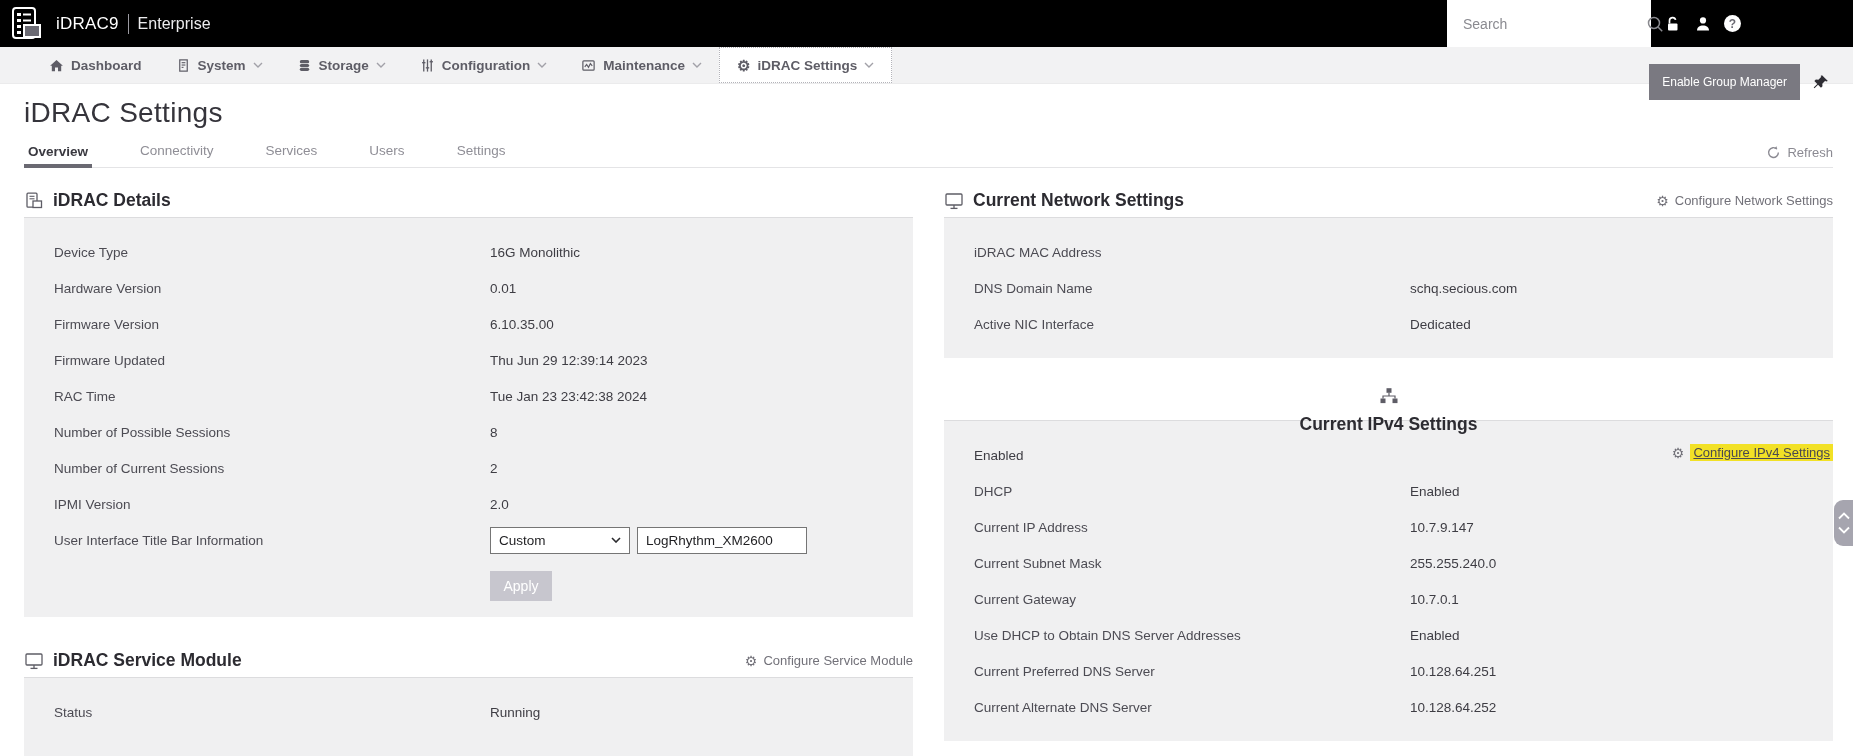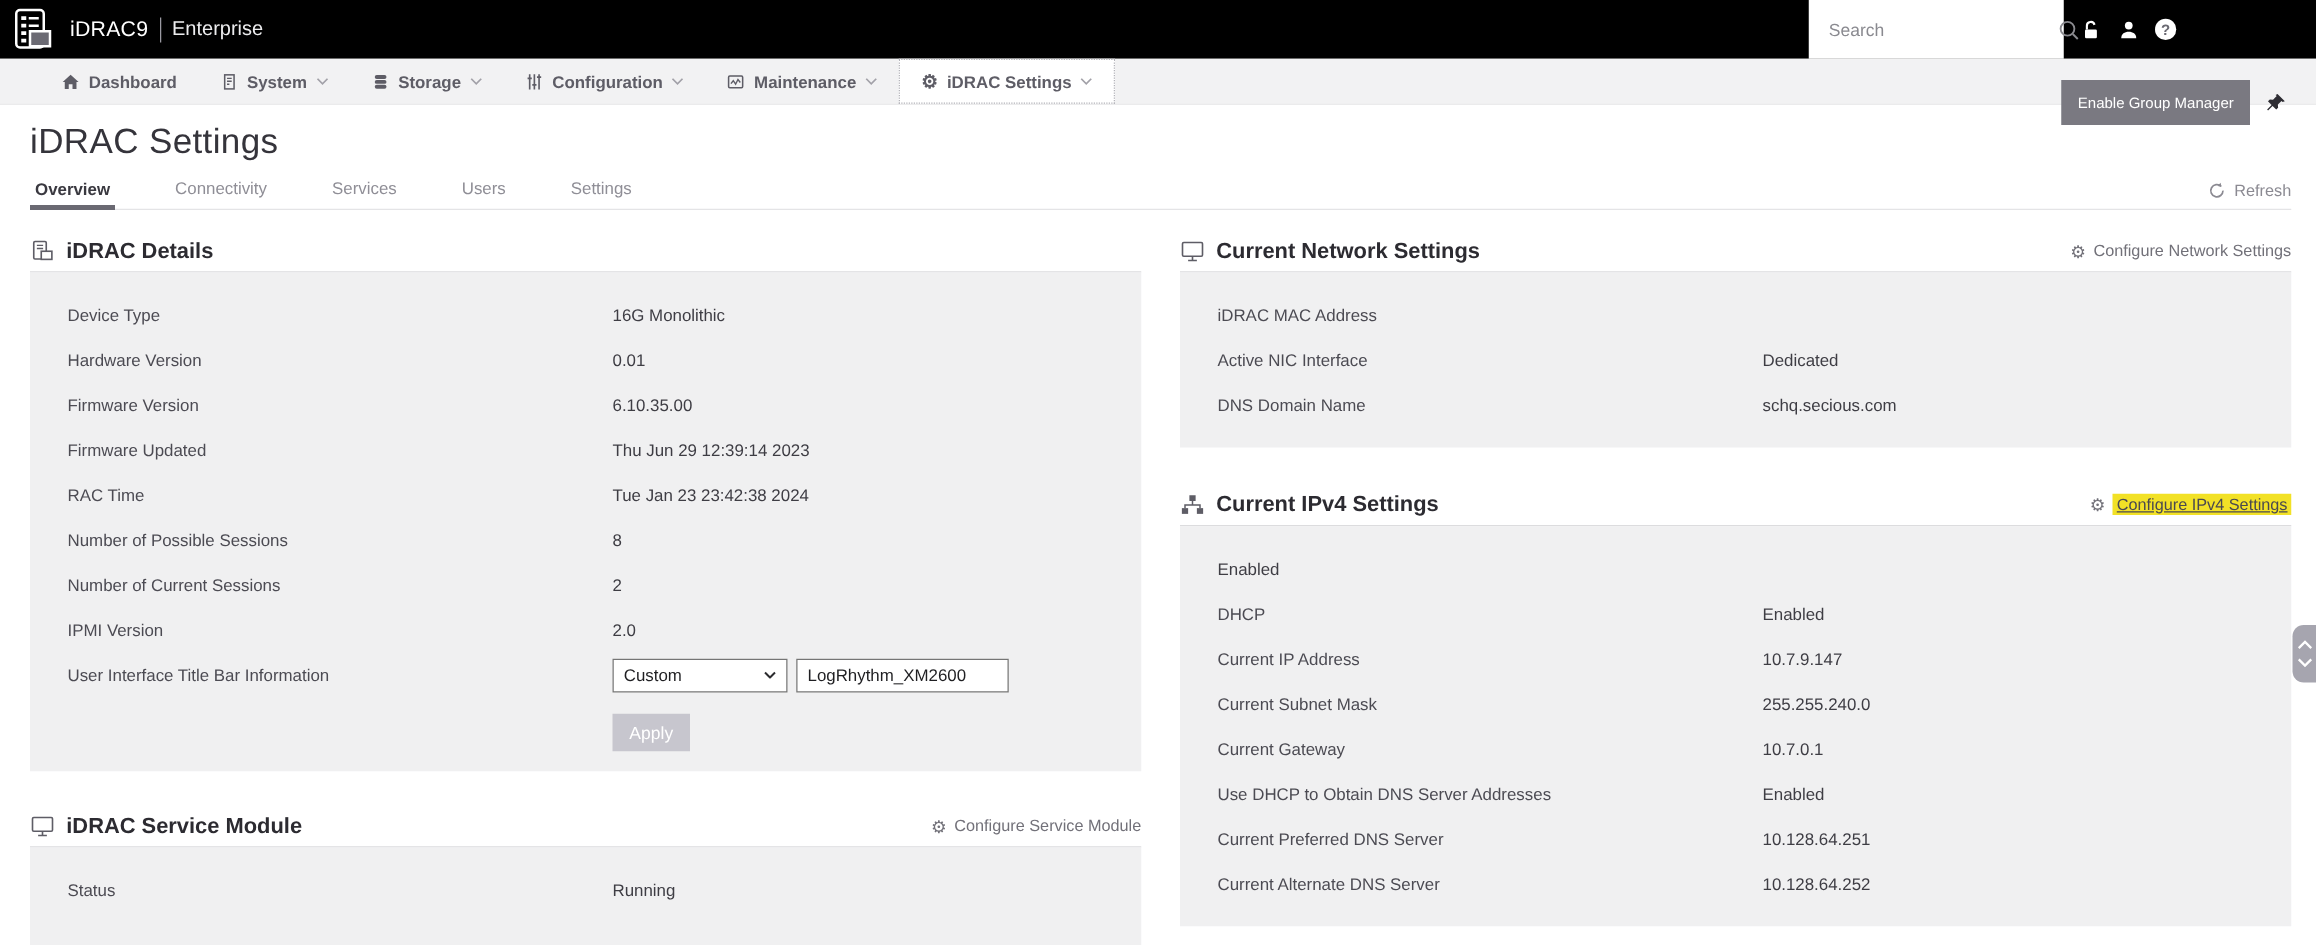--- a/index.html
+++ b/index.html
@@ -53,21 +53,21 @@
   .kv-value { color:#3e3d44; }
 
   .ui-widgets { display:flex; align-items:center; gap:7px; }
   .select-box { width:140px; height:27px; border:1px solid #757575; background:#ffffff; display:flex; align-items:center; padding:0 8px; font-size:13.5px; color:#1f1f22; cursor:pointer; }
   .select-box .sel-chev { margin-left:auto; }
   .text-input { width:170px; height:27px; border:1px solid #757575; background:#ffffff; padding:0 8px; font-size:13.5px; color:#1f1f22; font-family:"Liberation Sans",sans-serif; outline:none; }
   .apply-row { margin-left:436px; margin-top:13px; }
   .apply-btn { width:62px; height:30px; background:#c7c6ce; color:#ffffff; border:none; font-size:14px; font-family:"Liberation Sans",sans-serif; }
 
   .mt-gap { margin-top:27px; }
-  .mt-gap-r { margin-top:29px; }
+  .mt-gap-r { margin-top:29px;flex-direction:column; }
   .svc-body { height:92px; }
 
   
   .scroll-pill { position:absolute; right:0; top:500px; width:19px; height:46px; background:#a6a5af; border-radius:9px 0 0 9px; display:flex; flex-direction:column; align-items:center; justify-content:center; gap:6px; }
   .scroll-pill svg { display:block; cursor:pointer; }
 
   .icon { display:inline-flex; align-items:center; justify-content:center; }
 </style>
 </head>
 <body>
@@ -331,26 +331,26 @@
         <span class="panel-action">
           <span class="gear-glyph">⚙</span>
           <span>Configure Network Settings</span>
         </span>
       </div>
       <div class="panel-body">
         <div class="kv-row">
             <span class="kv-label">iDRAC MAC Address</span>
           </div>
         <div class="kv-row">
+            <span class="kv-label">DNS Domain Name</span>
+            <span class="kv-value">schq.secious.com</span>
+          </div>
+        <div class="kv-row">
             <span class="kv-label">Active NIC Interface</span>
             <span class="kv-value">Dedicated</span>
-          </div>
-        <div class="kv-row">
-            <span class="kv-label">DNS Domain Name</span>
-            <span class="kv-value">schq.secious.com</span>
           </div>
       </div>
 
       <div class="panel-header mt-gap-r">
         <span class="icon">
           <svg width="20" height="18" viewBox="0 0 20 18">
               <rect x="7.5" y="1.2" width="5" height="4.6" fill="#5e5d66"></rect>
               <rect x="1.5" y="11.5" width="5" height="4.6" fill="#5e5d66"></rect>
               <rect x="13.5" y="11.5" width="5" height="4.6" fill="#5e5d66"></rect>
               <path d="M10 5.8 V9 M4 11.5 V9 H16 V11.5" fill="none" stroke="#5e5d66" stroke-width="1.2"></path>

